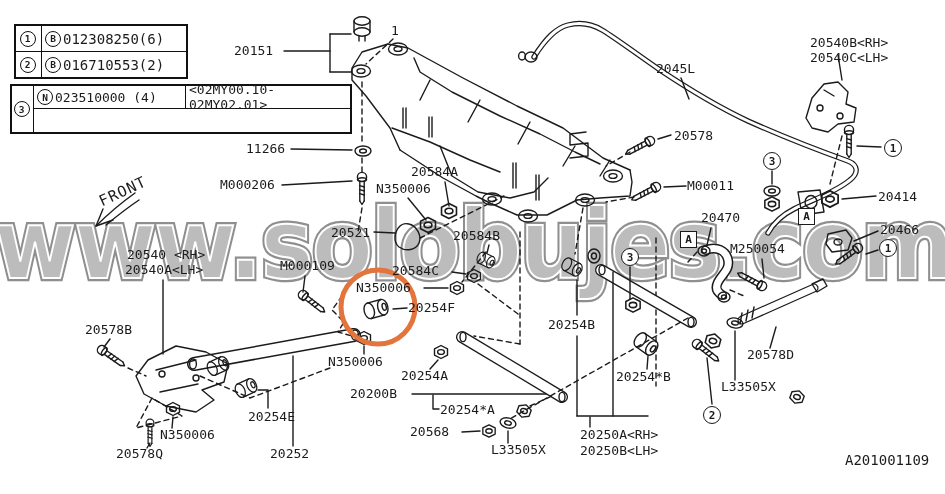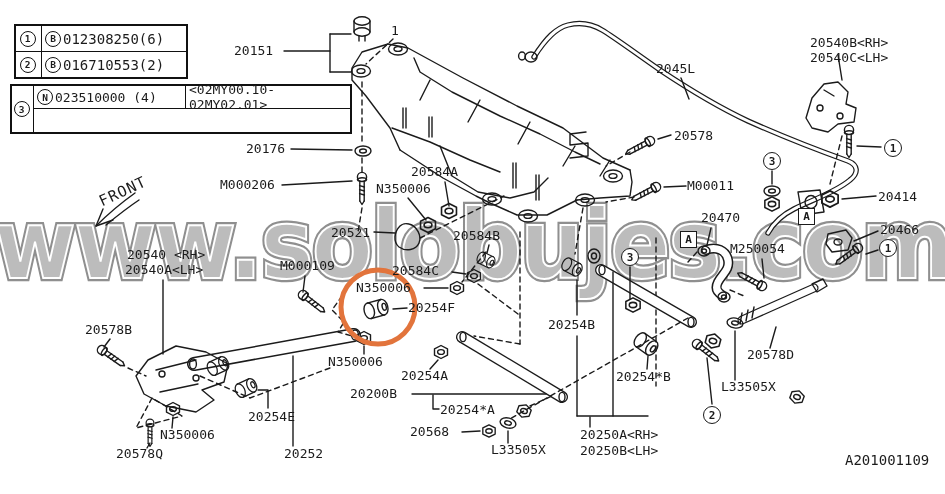--- a/index.html
+++ b/index.html
@@ -345,37 +345,37 @@
   <span class="lbl sm" style="left:391px;top:24px;">1</span>
   <span class="lbl" style="left:656px;top:62px;">2045L</span>
   <span class="lbl" style="left:810px;top:36px;">20540B&lt;RH&gt;</span>
   <span class="lbl" style="left:810px;top:51px;">20540C&lt;LH&gt;</span>
   <span class="lbl" style="left:674px;top:129px;">20578</span>
   <span class="lbl" style="left:687px;top:179px;">M00011</span>
   <span class="lbl" style="left:878px;top:190px;">20414</span>
   <span class="lbl" style="left:880px;top:223px;">20466</span>
   <span class="lbl" style="left:701px;top:211px;">20470</span>
   <span class="lbl" style="left:730px;top:242px;">M250054</span>
-  <span class="lbl" style="left:246px;top:142px;">20176</span>
+  <span class="lbl" style="left:246px;top:142px;">11266</span>
   <span class="lbl" style="left:220px;top:178px;">M000206</span>
   <span class="lbl" style="left:411px;top:165px;">20584A</span>
   <span class="lbl" style="left:376px;top:182px;">N350006</span>
   <span class="lbl" style="left:331px;top:226px;">20521</span>
   <span class="lbl" style="left:453px;top:229px;">20584B</span>
   <span class="lbl" style="left:392px;top:264px;">20584C</span>
   <span class="lbl" style="left:356px;top:281px;">N350006</span>
   <span class="lbl" style="left:408px;top:301px;">20254F</span>
   <span class="lbl" style="left:280px;top:259px;">M000109</span>
   <span class="lbl" style="left:127px;top:248px;">20540 &lt;RH&gt;</span>
   <span class="lbl" style="left:125px;top:263px;">20540A&lt;LH&gt;</span>
   <span class="lbl" style="left:85px;top:323px;">20578B</span>
   <span class="lbl" style="left:160px;top:428px;">N350006</span>
   <span class="lbl" style="left:116px;top:447px;">20578Q</span>
   <span class="lbl" style="left:248px;top:410px;">20254E</span>
-  <span class="lbl" style="left:270px;top:447px;margin-left:14px;">20252</span>
+  <span class="lbl" style="left:270px;top:447px;">20252</span>
   <span class="lbl" style="left:328px;top:355px;">N350006</span>
   <span class="lbl" style="left:401px;top:369px;">20254A</span>
   <span class="lbl" style="left:350px;top:387px;">20200B</span>
   <span class="lbl" style="left:440px;top:403px;">20254*A</span>
   <span class="lbl" style="left:410px;top:425px;">20568</span>
   <span class="lbl" style="left:491px;top:443px;">L33505X</span>
   <span class="lbl" style="left:548px;top:318px;">20254B</span>
   <span class="lbl" style="left:616px;top:370px;">20254*B</span>
   <span class="lbl" style="left:580px;top:428px;">20250A&lt;RH&gt;</span>
   <span class="lbl" style="left:580px;top:444px;">20250B&lt;LH&gt;</span>

